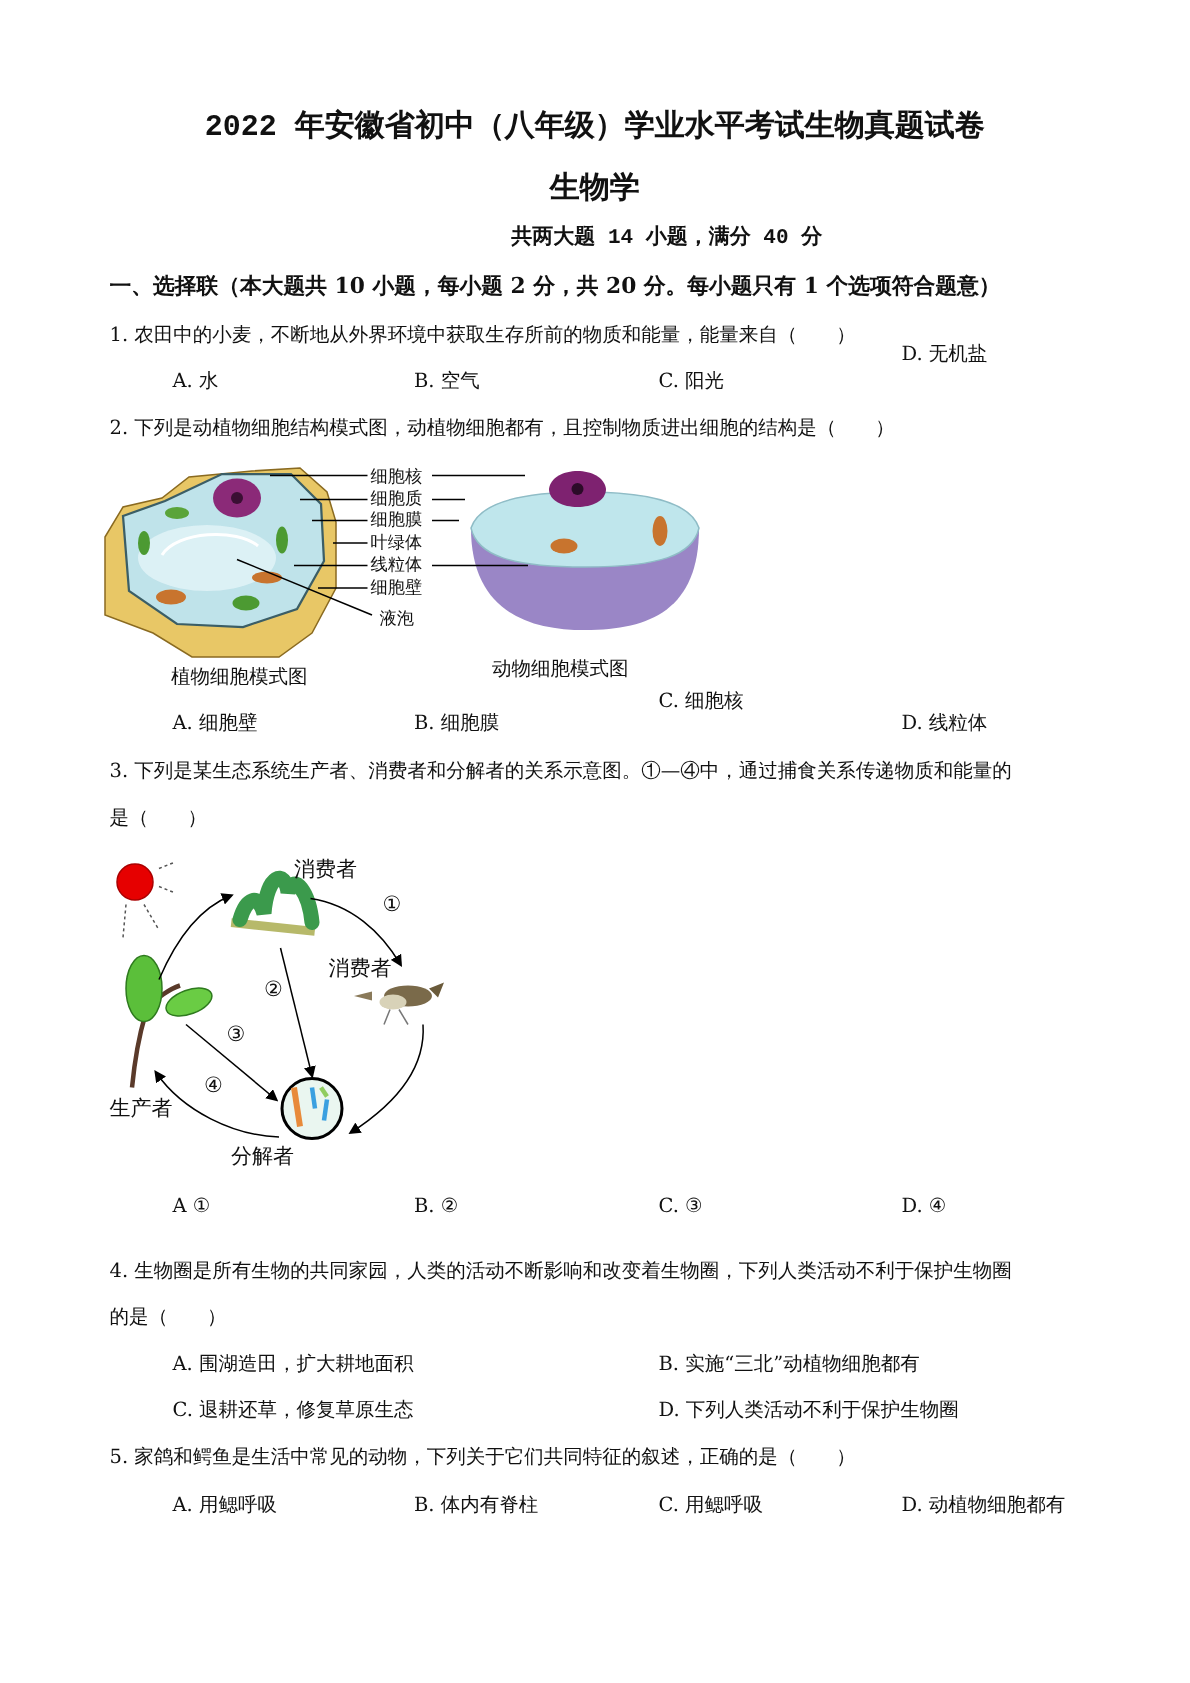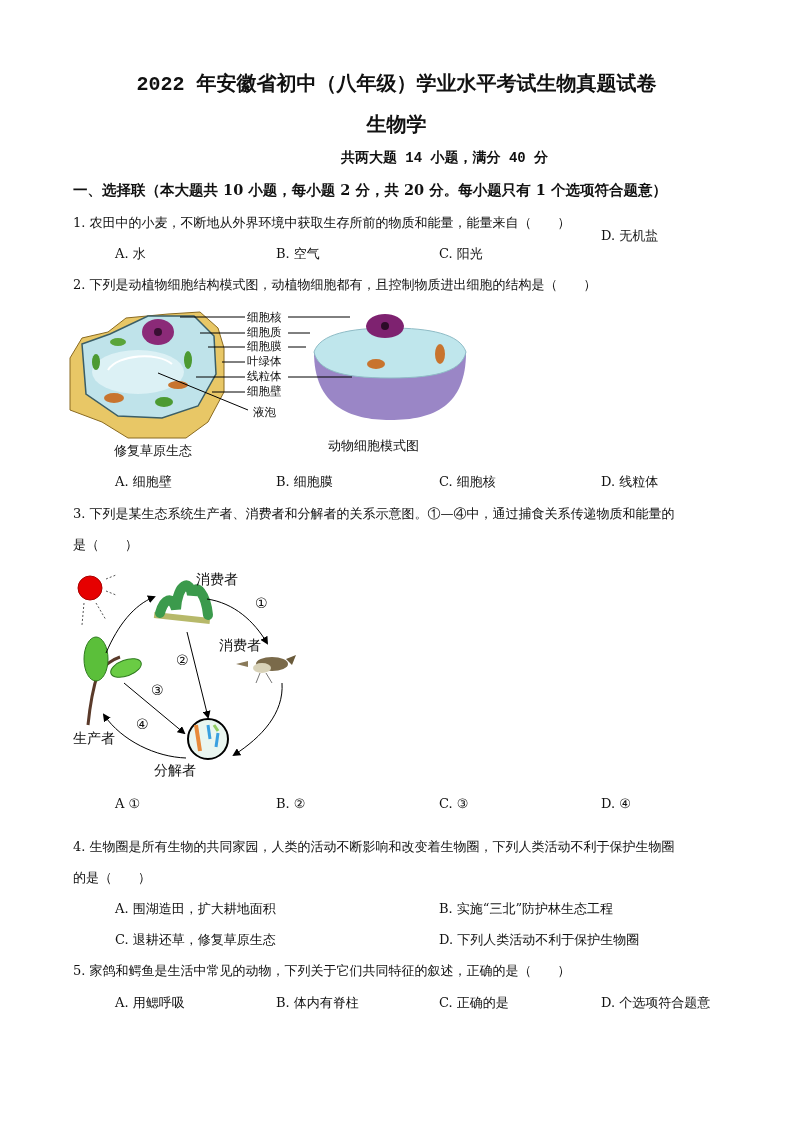--- a/index.html
+++ b/index.html
@@ -74,27 +74,27 @@
     <line x1="72" y1="82" x2="105" y2="82" stroke="#000" stroke-width="1"></line>
     <line x1="18" y1="63" x2="108" y2="100" stroke="#000" stroke-width="1"></line>
   </svg>
   <div class="abs cell-label" style="left:247px;top:310px">细胞核</div>
   <div class="abs cell-label" style="left:247px;top:325px">细胞质</div>
   <div class="abs cell-label" style="left:247px;top:339px">细胞膜</div>
   <div class="abs cell-label" style="left:247px;top:354px">叶绿体</div>
   <div class="abs cell-label" style="left:247px;top:369px">线粒体</div>
   <div class="abs cell-label" style="left:247px;top:384px">细胞壁</div>
   <div class="abs cell-label" style="left:253px;top:405px">液泡</div>
-  <div class="abs figlabel" style="left:114px;top:442px">修复草原生态</div>
+  <div class="abs figlabel" style="left:114px;top:442px">植物细胞模式图</div>
   <div class="abs figlabel" style="left:328px;top:437px">动物细胞模式图</div>
 </div>
 
 <div class="abs opt" style="left:73px;top:473px">A.  细胞壁</div>
 <div class="abs opt" style="left:234px;top:473px">B.  细胞膜</div>
-<div class="abs opt" style="left:397px;top:473px">C.  细胞核</div>
+<div class="abs opt" style="left:397px;top:458px">C.  细胞核</div>
 <div class="abs opt" style="left:559px;top:473px">D.  线粒体</div>
 
 <div class="abs q" style="top:505px">3. 下列是某生态系统生产者、消费者和分解者的关系示意图。①—④中，通过捕食关系传递物质和能量的</div>
 <div class="abs q" style="top:536px">是（　　）</div>
 
 <div>
   <svg style="left:60px;top:565px" width="260" height="225" viewBox="0 0 260 225">
     <defs>
       <marker id="ah" markerWidth="8" markerHeight="8" refX="6" refY="4" orient="auto">
         <path d="M0,0 L8,4 L0,8 Z" fill="#000"></path>
@@ -155,21 +155,21 @@
 </div>
 
 <div class="abs opt" style="left:73px;top:796px">A  ①</div>
 <div class="abs opt" style="left:234px;top:796px">B.  ②</div>
 <div class="abs opt" style="left:397px;top:796px">C.  ③</div>
 <div class="abs opt" style="left:559px;top:796px">D.  ④</div>
 
 <div class="abs q" style="top:838px">4. 生物圈是所有生物的共同家园，人类的活动不断影响和改变着生物圈，下列人类活动不利于保护生物圈</div>
 <div class="abs q" style="top:869px">的是（　　）</div>
 <div class="abs opt" style="left:73px;top:900px">A.  围湖造田，扩大耕地面积</div>
-<div class="abs opt" style="left:397px;top:900px">B.  实施“三北”防护林生态工程</div>
+<div class="abs opt" style="left:397px;top:900px">B.  实施“三北”动植物细胞都有</div>
 <div class="abs opt" style="left:73px;top:931px">C.  退耕还草，修复草原生态</div>
 <div class="abs opt" style="left:397px;top:931px">D.  下列人类活动不利于保护生物圈</div>
 
 <div class="abs q" style="top:962px">5. 家鸽和鳄鱼是生活中常见的动物，下列关于它们共同特征的叙述，正确的是（　　）</div>
 <div class="abs opt" style="left:73px;top:994px">A.  用鳃呼吸</div>
 <div class="abs opt" style="left:234px;top:994px">B.  体内有脊柱</div>
-<div class="abs opt" style="left:397px;top:994px">C.  正确的是</div>
-<div class="abs opt" style="left:559px;top:994px">D.  个选项符合题意</div>
+<div class="abs opt" style="left:397px;top:994px">C.  用鳃呼吸</div>
+<div class="abs opt" style="left:559px;top:994px">D.  动植物细胞都有</div>
 
 </body></html>

